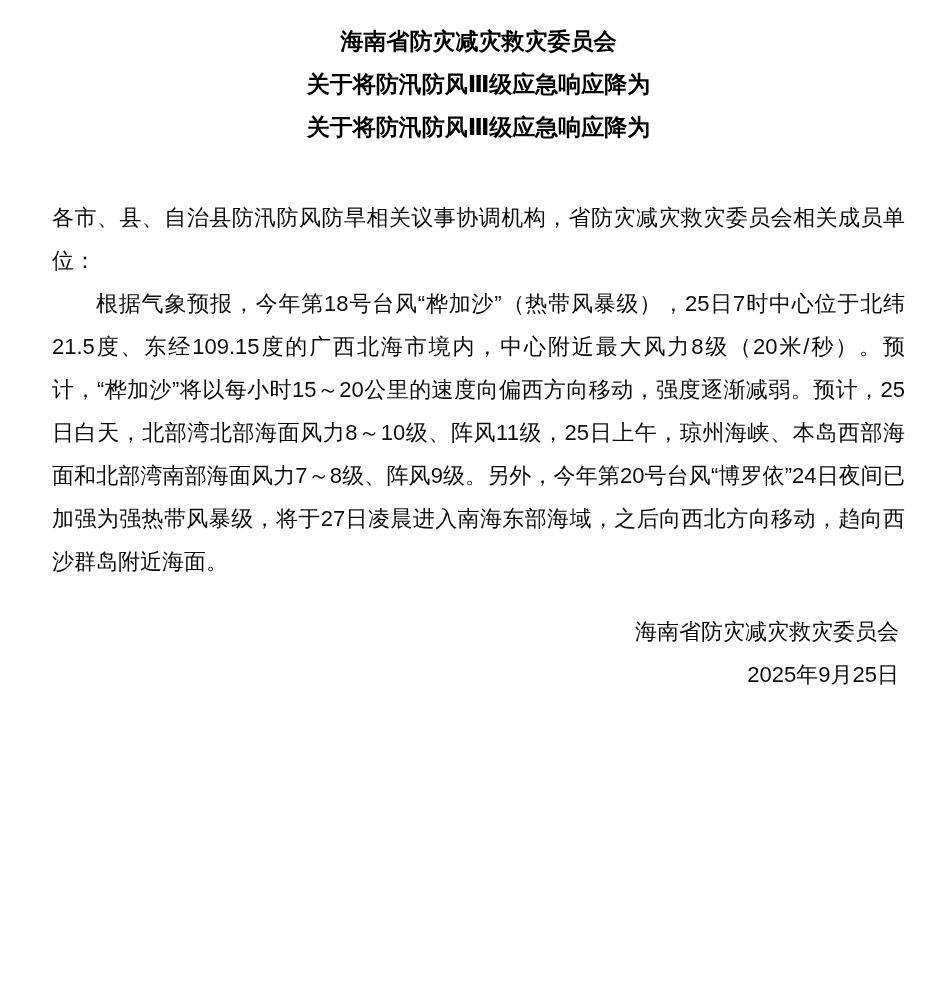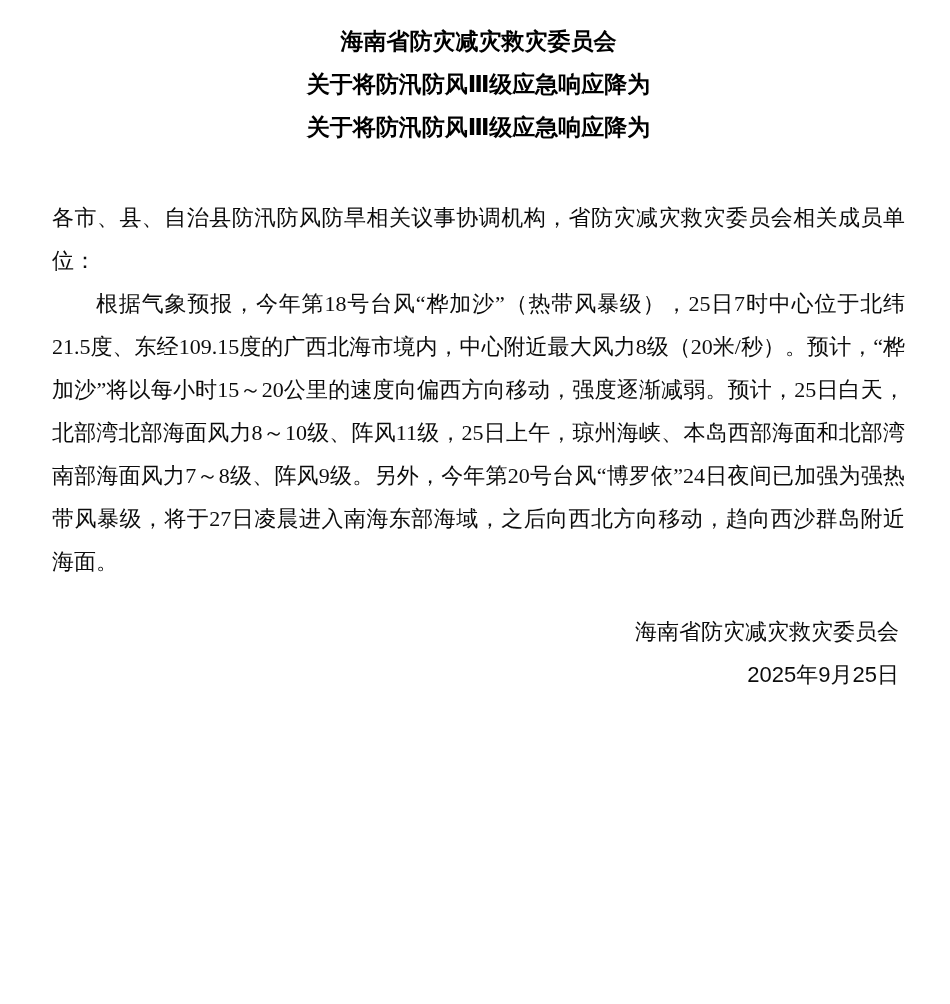--- a/index.html
+++ b/index.html
@@ -31,21 +31,20 @@
   }
   .body-text {
     font-size: 22px;
     line-height: 43px;
     text-align: justify;
     color: #0c0c0c;
   }
   .body-text p {
     margin: 0;
     padding: 0;
-    font-family: Liberation Serif, serif;
   }
   .indent {
     text-indent: 2em;
   }
   .highlight {
     color: #e32b4c;
     font-weight: 700;
   }
   .signature-block {
     margin-top: 27px;

